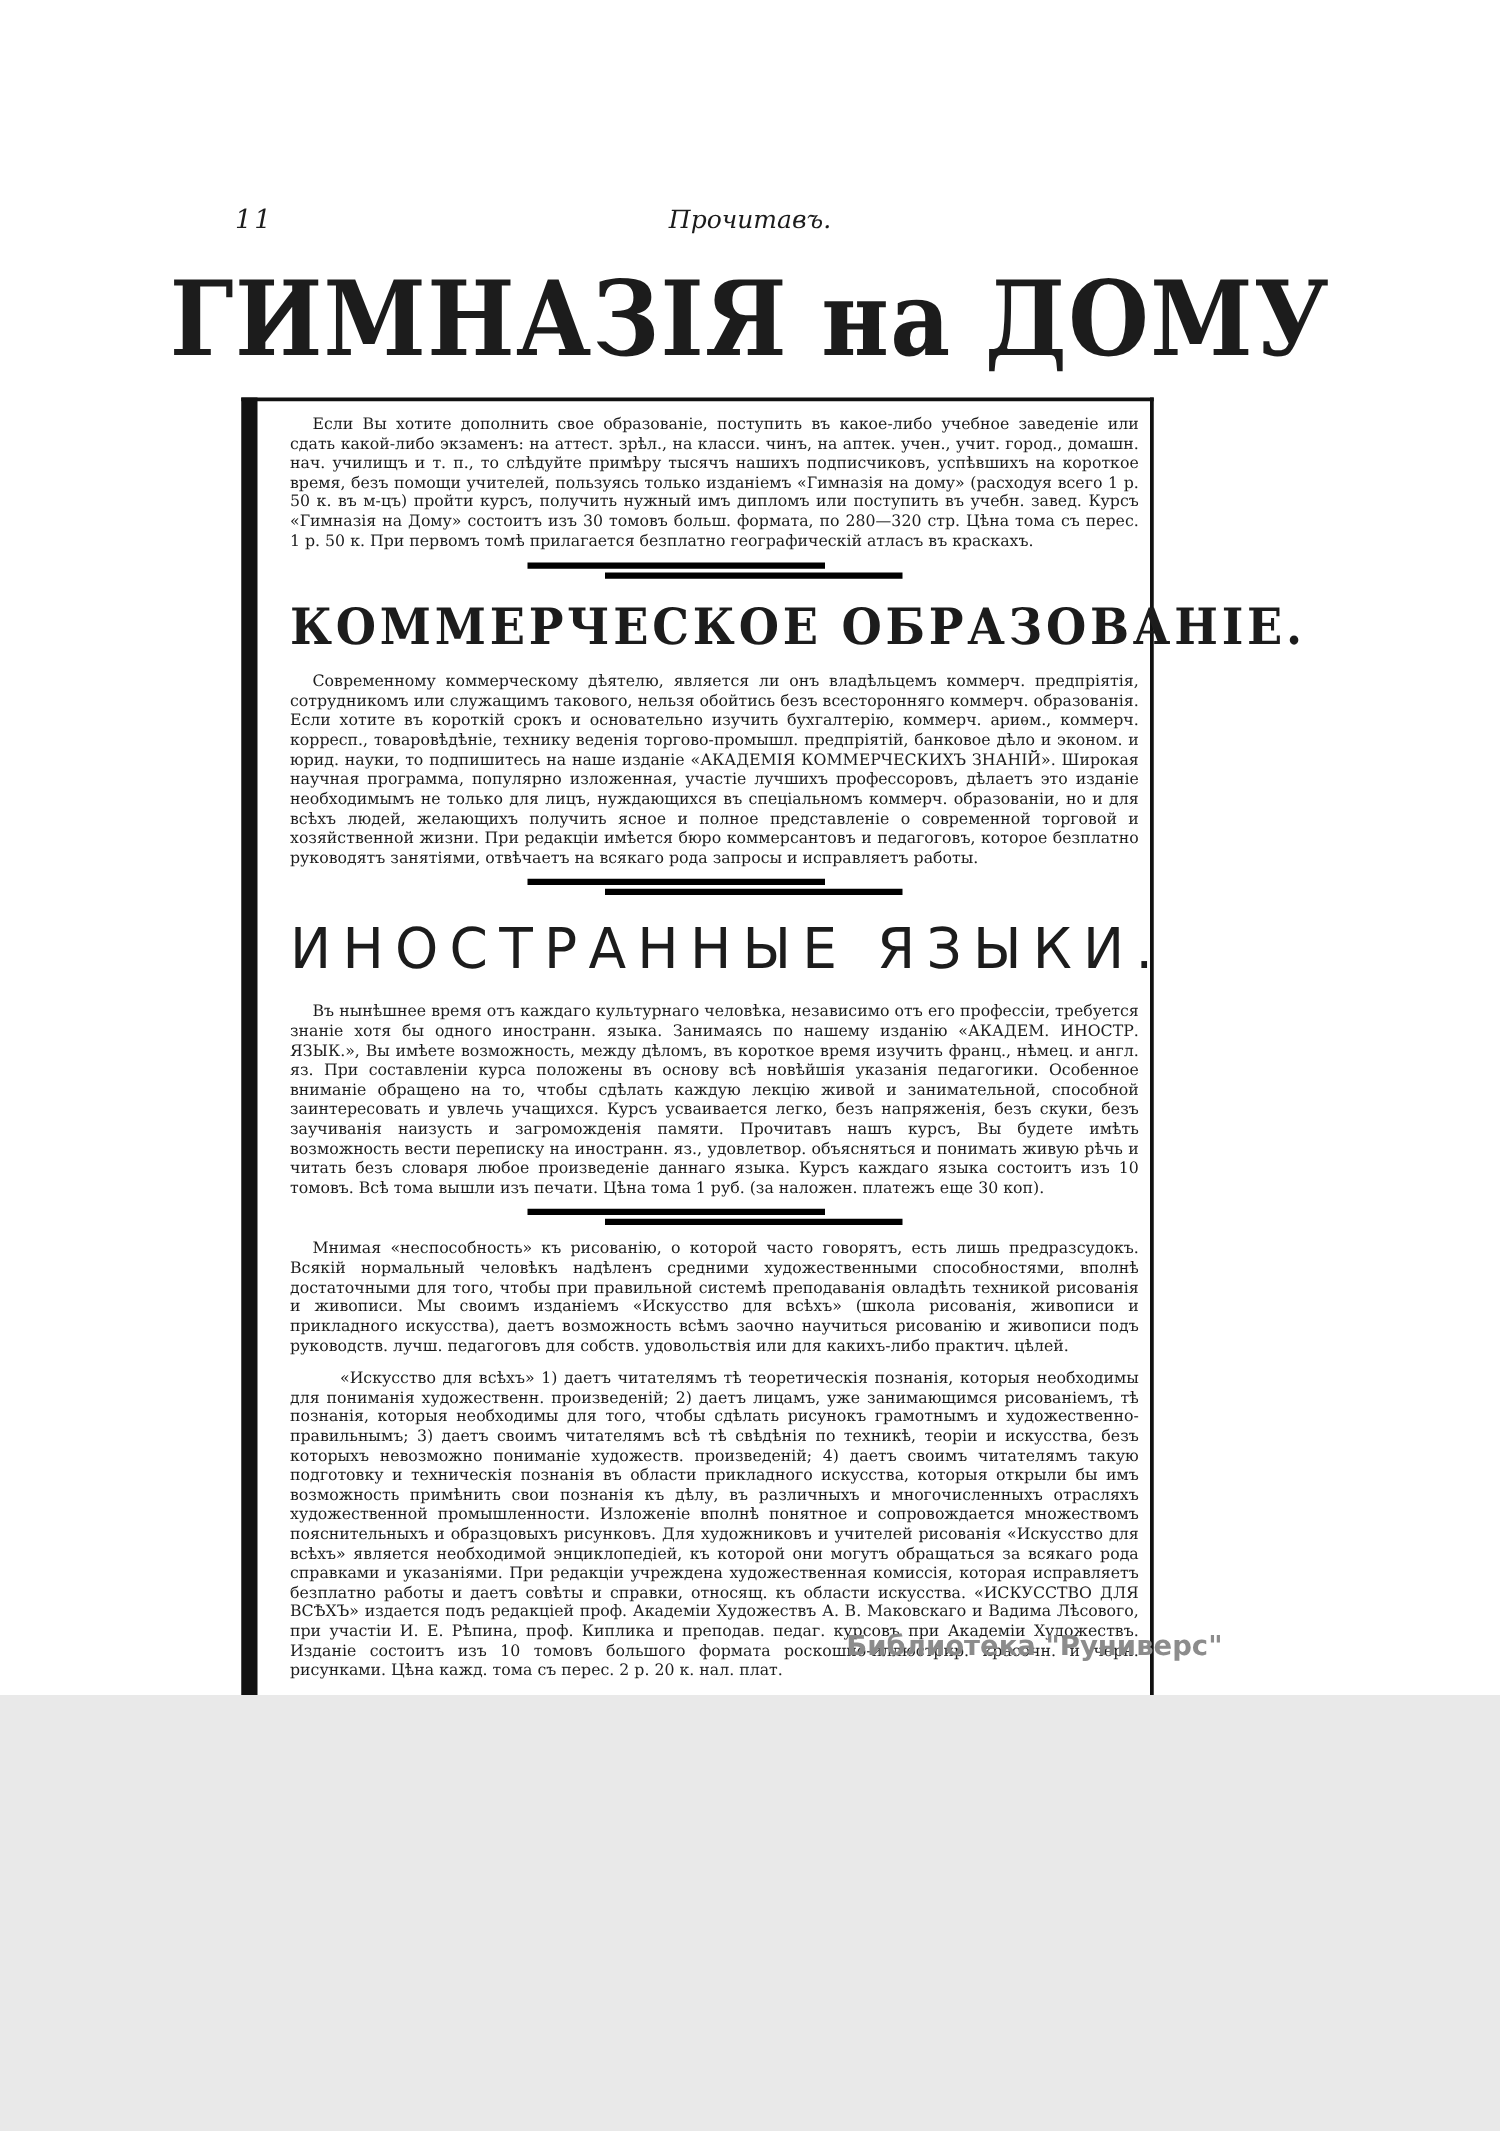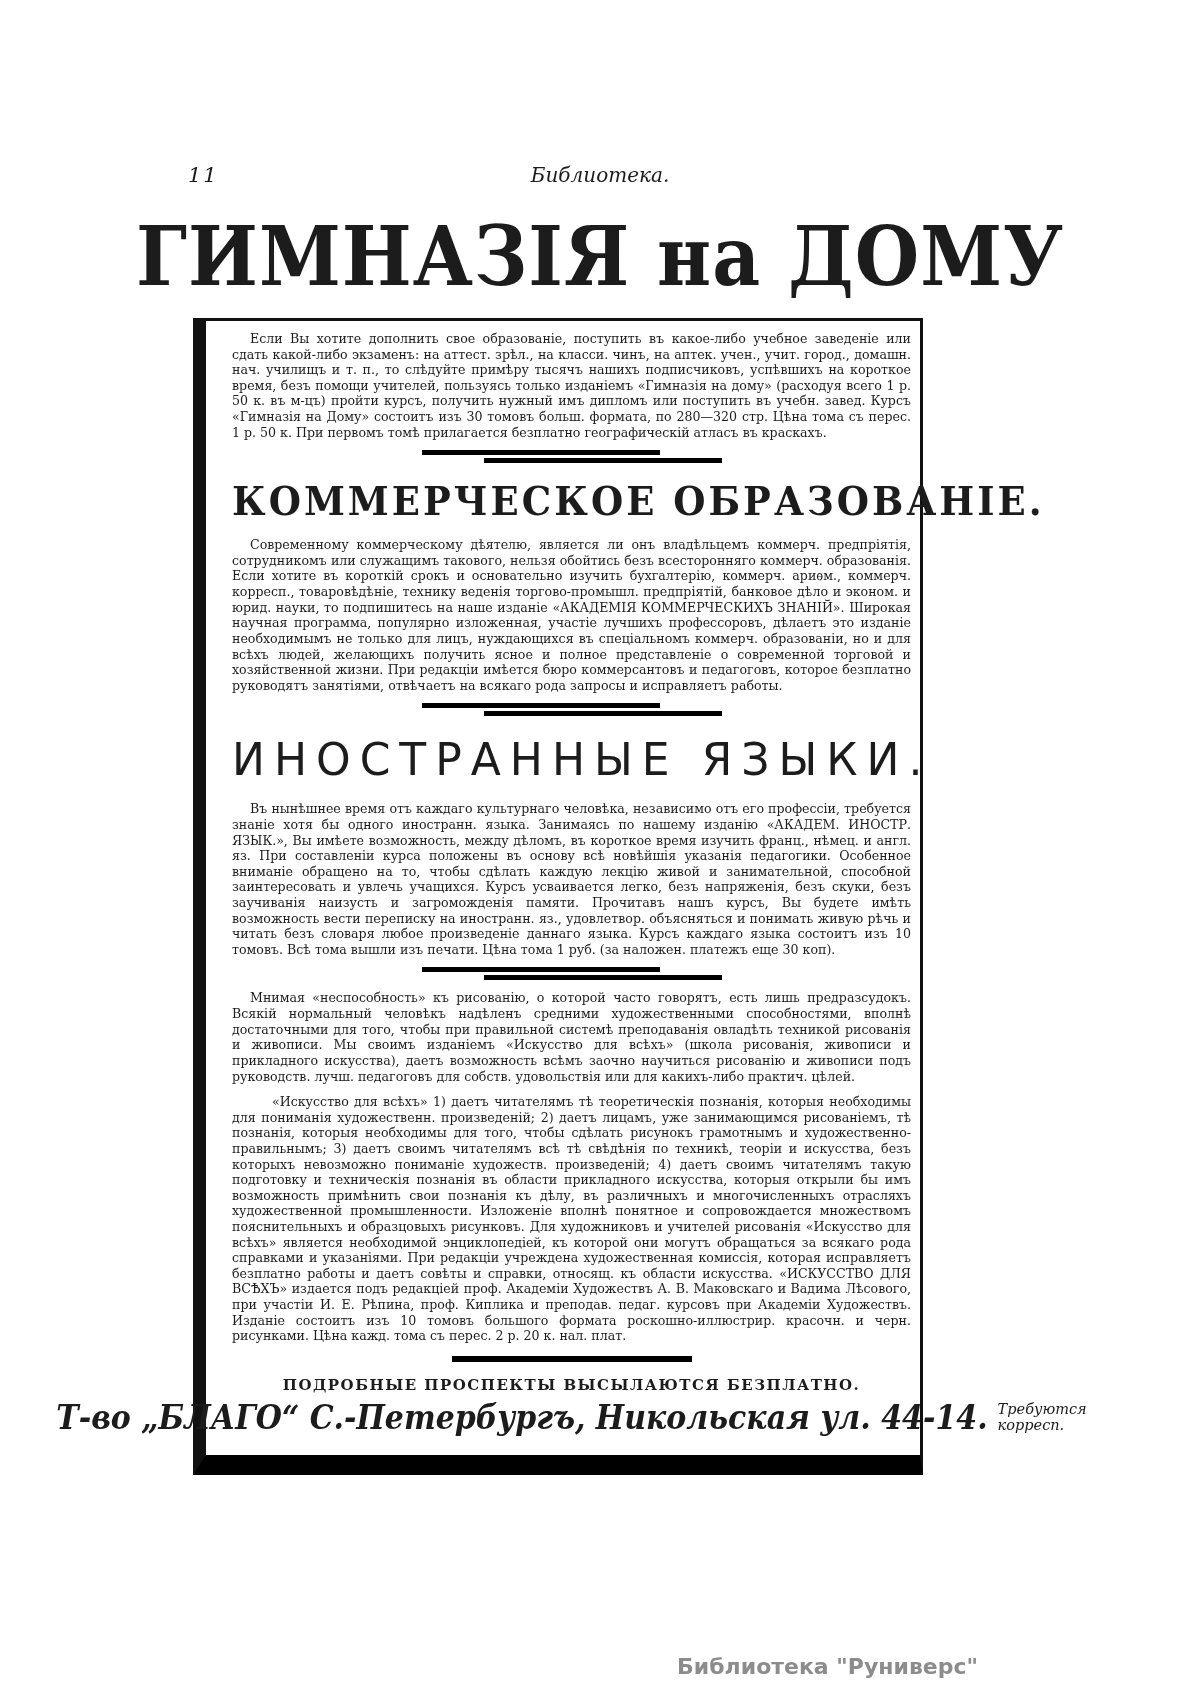--- a/index.html
+++ b/index.html
@@ -1,19 +1,19 @@
 <!DOCTYPE html>
 <html><head>
 <meta charset="utf-8">
 <style>
   * { margin:0; padding:0; box-sizing:border-box; }
   html,body { background:#e9e9e9; }
   .page {
     position:relative;
-    width:1200px; height:1705px;
+    width:1200px; height:1356px;
     margin:0 auto;
     background:#ffffff;
     color:#1c1c1c;
     font-family:"DejaVu Serif","Liberation Serif",serif;
     overflow:hidden;
   }
   
   .running-head { position:absolute; top:163px; left:0; width:100%; height:26px; }
   .page-number {
     position:absolute; left:188px; top:0;
@@ -121,21 +121,21 @@
     color:#8c8c8c;
   }
 </style>
 </head>
 <body>
 
 <div class="page">
 
   <div class="running-head">
     <span class="page-number">11</span>
-    <span class="running-title">Библиотека.</span>
+    <span class="running-title">Прочитавъ.</span>
   </div>
 
   <h1 class="main-title">ГИМНАЗІЯ на ДОМУ</h1>
 
   <div class="ad-box">
 
     <p class="body">Если Вы хотите дополнить свое образованіе, поступить въ какое-либо учебное заведеніе или сдать какой-либо экзаменъ: на аттест. зрѣл., на класси. чинъ, на аптек. учен., учит. город., домашн. нач. училищъ и т. п., то слѣдуйте примѣру тысячъ нашихъ подписчиковъ, успѣвшихъ на короткое время, безъ помощи учителей, пользуясь только изданіемъ «Гимназія на дому» (расходуя всего 1 р. 50 к. въ м-цъ) пройти курсъ, получить нужный имъ дипломъ или поступить въ учебн. завед. Курсъ «Гимназія на Дому» состоитъ изъ 30 томовъ больш. формата, по 280—320 стр. Цѣна тома съ перес. 1 р. 50 к. При первомъ томѣ прилагается безплатно географическій атласъ въ краскахъ.</p>
 
     <div class="divider">
       <span class="bar b1"></span>

